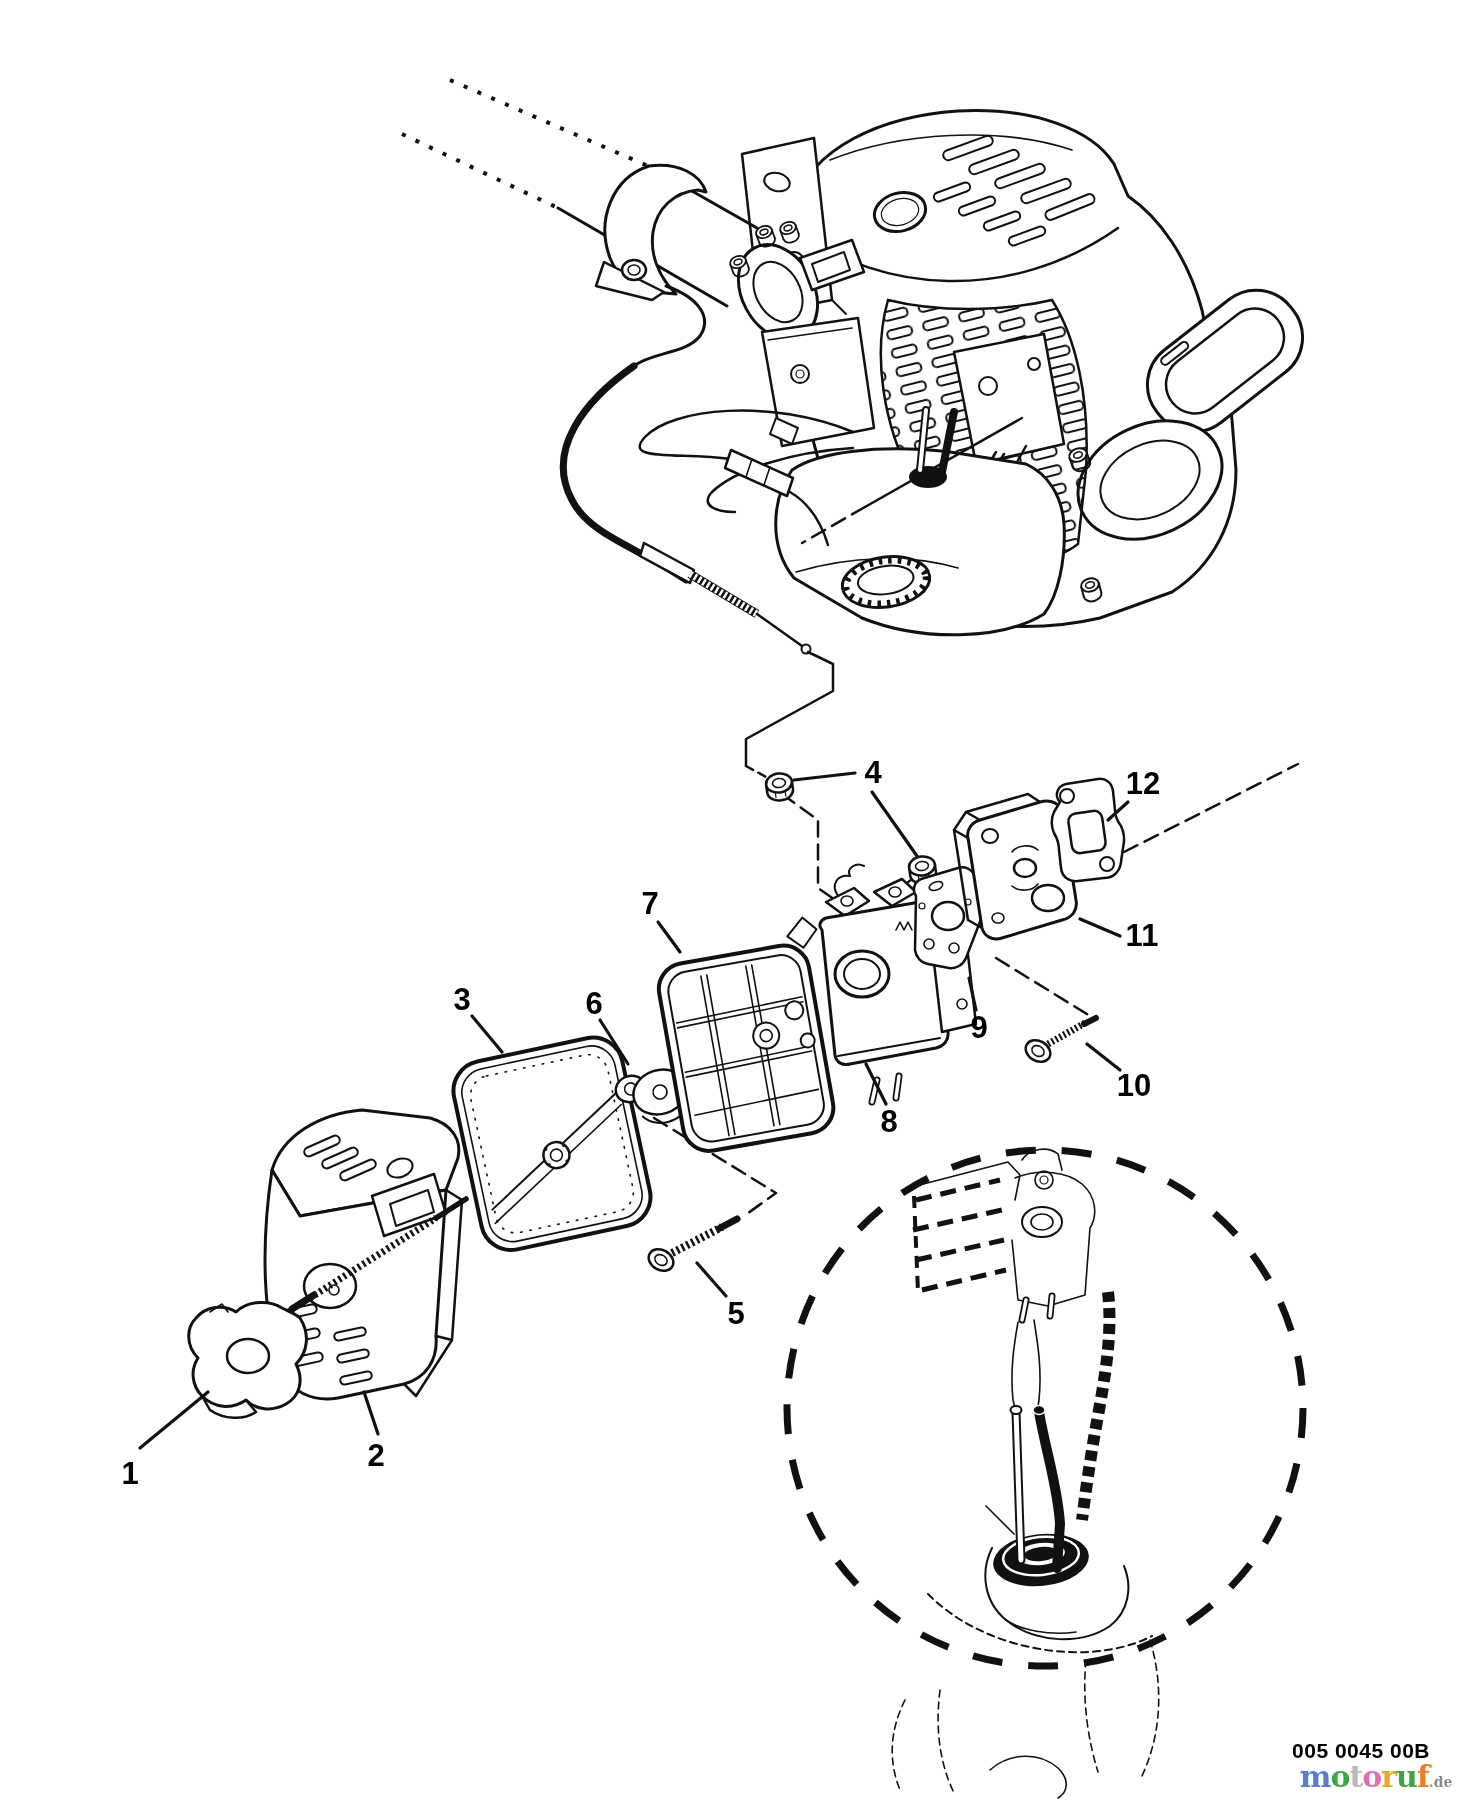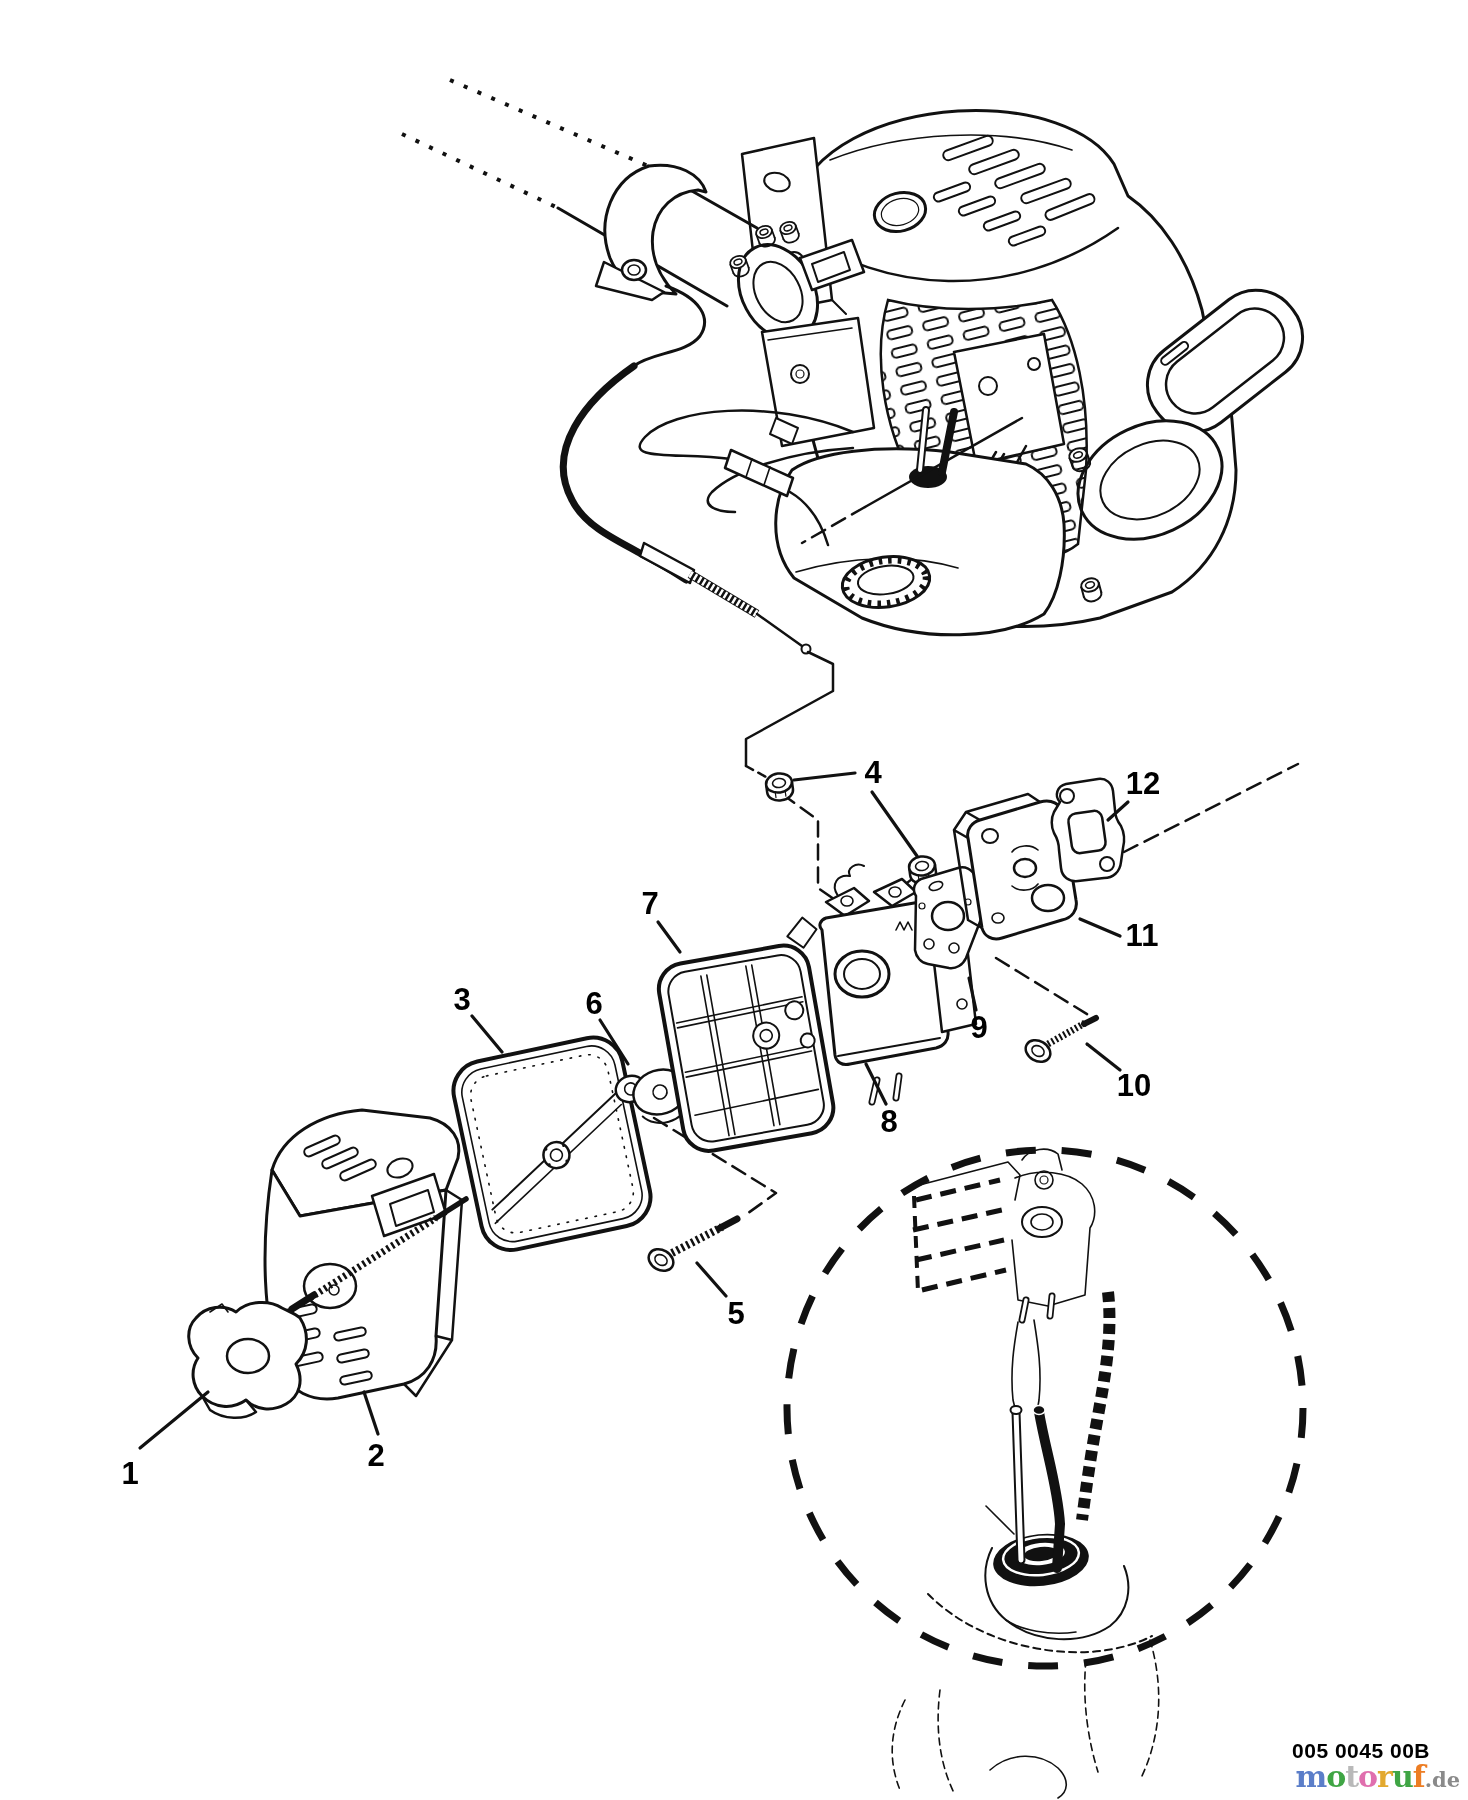--- a/index.html
+++ b/index.html
@@ -11,25 +11,25 @@
   .w1{stroke-width:1.2}.w15{stroke-width:1.6}.w2{stroke-width:2}
   .w25{stroke-width:2.5}.w3{stroke-width:3}.w4{stroke-width:4}
   .wf{fill:#fff;stroke:#111;stroke-linejoin:round}
   .blk{fill:#111;stroke:none}
   .dashA{stroke-dasharray:15 8}
   .dashB{stroke-dasharray:8 6}
   .dashC{stroke-dasharray:4 11;stroke-linecap:butt}
   .dashD{stroke-dasharray:7 5}
   .callout{font:bold 31px "Liberation Sans",sans-serif;fill:#000}
   .lead{stroke-width:3.2}
-  .footer{position:absolute;right:8px;bottom:6px;text-align:right;line-height:1}
+  .footer{position:absolute;right:8px;bottom:6px;text-align:center;line-height:1}
   .part-number{font:bold 21px "Liberation Sans",sans-serif;color:#000;
                letter-spacing:.5px;margin-right:30px}
   .logo{font:bold 30px "DejaVu Serif",serif;margin-top:-4px;letter-spacing:-1px}
-  .logo-suffix{font-size:21px;letter-spacing:0}
+  .logo-suffix{font-size:14px;letter-spacing:0}
 </style>
 </head>
 <body>
 
 <div class="stage">
 <svg width="1468" height="1800" viewBox="0 0 1468 1800" aria-label="Exploded parts diagram - engine intake, air cleaner and carburetor group">
   <defs>
     <pattern id="grille" width="37" height="19" patternUnits="userSpaceOnUse" patternTransform="rotate(-14)">
       <rect x="3" y="4" width="25" height="9" rx="4" fill="none" stroke="#111" stroke-width="2"></rect>
     </pattern>

